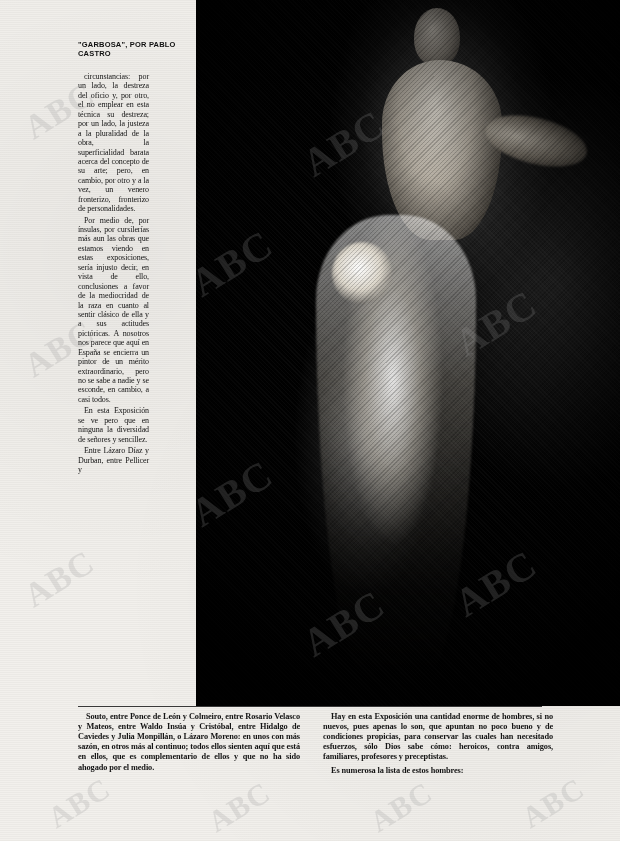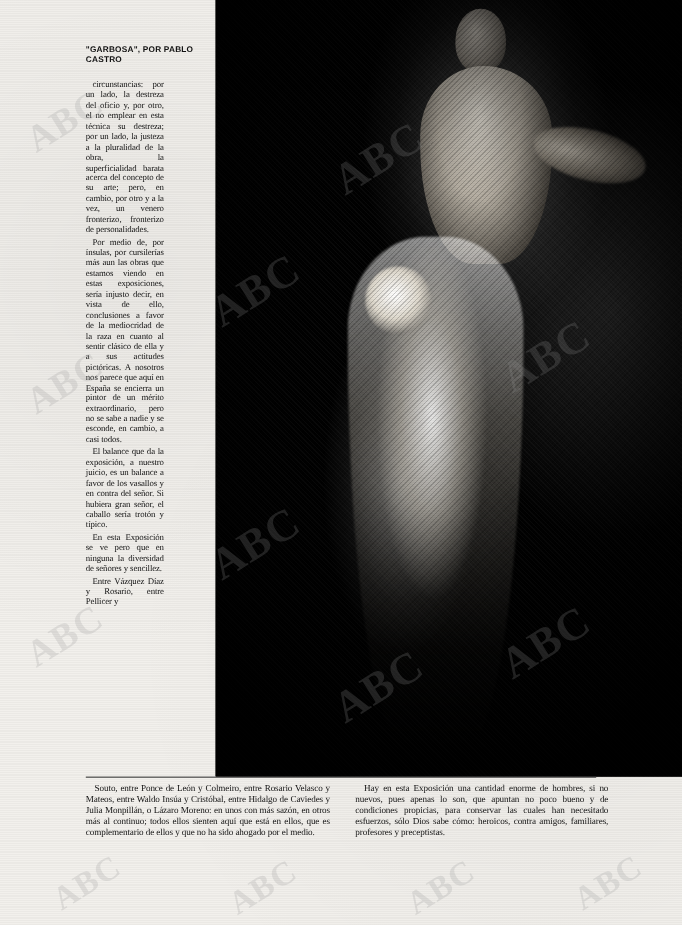--- a/index.html
+++ b/index.html
@@ -163,21 +163,21 @@
     top: 712px;
     font-size: 8.3px;
     line-height: 1.22;
     text-align: justify;
     color: #141414;
     letter-spacing: -0.1px;
     font-family: "Liberation Serif", serif;
   }
   .col-bl { left: 78px;  width: 222px; }
   .col-br { left: 323px; width: 230px; }
-  .col-bl p, .col-br p { margin: 0 0 3px 0; text-indent: 8px; }
+  .col-bl p, .col-br p { margin: 0 0 3px 0; text-indent: 8px; font-weight: bold; }
 
   
   .scan-noise {
     position: absolute;
     left: 0; top: 0; width: 620px; height: 841px;
     pointer-events: none;
     opacity: 0.20;
     background-image:
       repeating-linear-gradient(0deg, rgba(0,0,0,0.12) 0 1px, rgba(0,0,0,0) 1px 2px);
     mix-blend-mode: multiply;
@@ -197,33 +197,33 @@
     <div class="fig-flower"></div>
     <div class="dither"></div>
     <div class="photo-vignette"></div>
   </div>
 
   <div class="headline">"GARBOSA", POR PABLO CASTRO</div>
 
   <div class="col-left">
     <p>circunstancias: por un lado, la destreza del oficio y, por otro, el no emplear en esta técnica su destreza; por un lado, la justeza a la pluralidad de la obra, la superficialidad barata acerca del concepto de su arte; pero, en cambio, por otro y a la vez, un venero fronterizo, fronterizo de personalidades.</p>
     <p>Por medio de, por ínsulas, por cursilerías más aun las obras que estamos viendo en estas exposiciones, sería injusto decir, en vista de ello, conclusiones a favor de la mediocridad de la raza en cuanto al sentir clásico de ella y a sus actitudes pictóricas. A nosotros nos parece que aquí en España se encierra un pintor de un mérito extraordinario, pero no se sabe a nadie y se esconde, en cambio, a casi todos.</p>
-    <p>El balance que da la exposición, a nuestro juicio, es un balance a favor de los vasallos y en contra del señor. Si hubiera gran señor, el caballo sería trotón y típico.</p>
     <p>En esta Exposición se ve pero que en ninguna la diversidad de señores y sencillez.</p>
-    <p>Entre Vázquez Díaz y Rosario, entre Pellicer y</p>
+    <p>Entre Lázaro Díaz y Durban, entre Pellicer y</p>
   </div>
 
   <div class="bottom-rule"></div>
 
   <div class="col-bl">
     <p>Souto, entre Ponce de León y Colmeiro, entre Rosario Velasco y Mateos, entre Waldo Insúa y Cristóbal, entre Hidalgo de Caviedes y Julia Monpillán, o Lázaro Moreno: en unos con más sazón, en otros más al continuo; todos ellos sienten aquí que está en ellos, que es complementario de ellos y que no ha sido ahogado por el medio.</p>
   </div>
 
   <div class="col-br">
     <p>Hay en esta Exposición una cantidad enorme de hombres, si no nuevos, pues apenas lo son, que apuntan no poco bueno y de condiciones propicias, para conservar las cuales han necesitado esfuerzos, sólo Dios sabe cómo: heroicos, contra amigos, familiares, profesores y preceptistas.</p>
+    <p>Es numerosa la lista de estos hombres:</p>
   </div>
 
   <div id="wm-layer">
       <div class="wm" style="left: 22px; top: 92px; font-size: 34px;">ABC</div>
       <div class="wm" style="left: 22px; top: 330px; font-size: 34px;">ABC</div>
       <div class="wm" style="left: 22px; top: 560px; font-size: 34px;">ABC</div>
       <div class="wm" style="left: 188px; top: 240px; font-size: 40px;">ABC</div>
       <div class="wm" style="left: 188px; top: 470px; font-size: 40px;">ABC</div>
       <div class="wm" style="left: 300px; top: 120px; font-size: 40px;">ABC</div>
       <div class="wm" style="left: 300px; top: 600px; font-size: 40px;">ABC</div>

